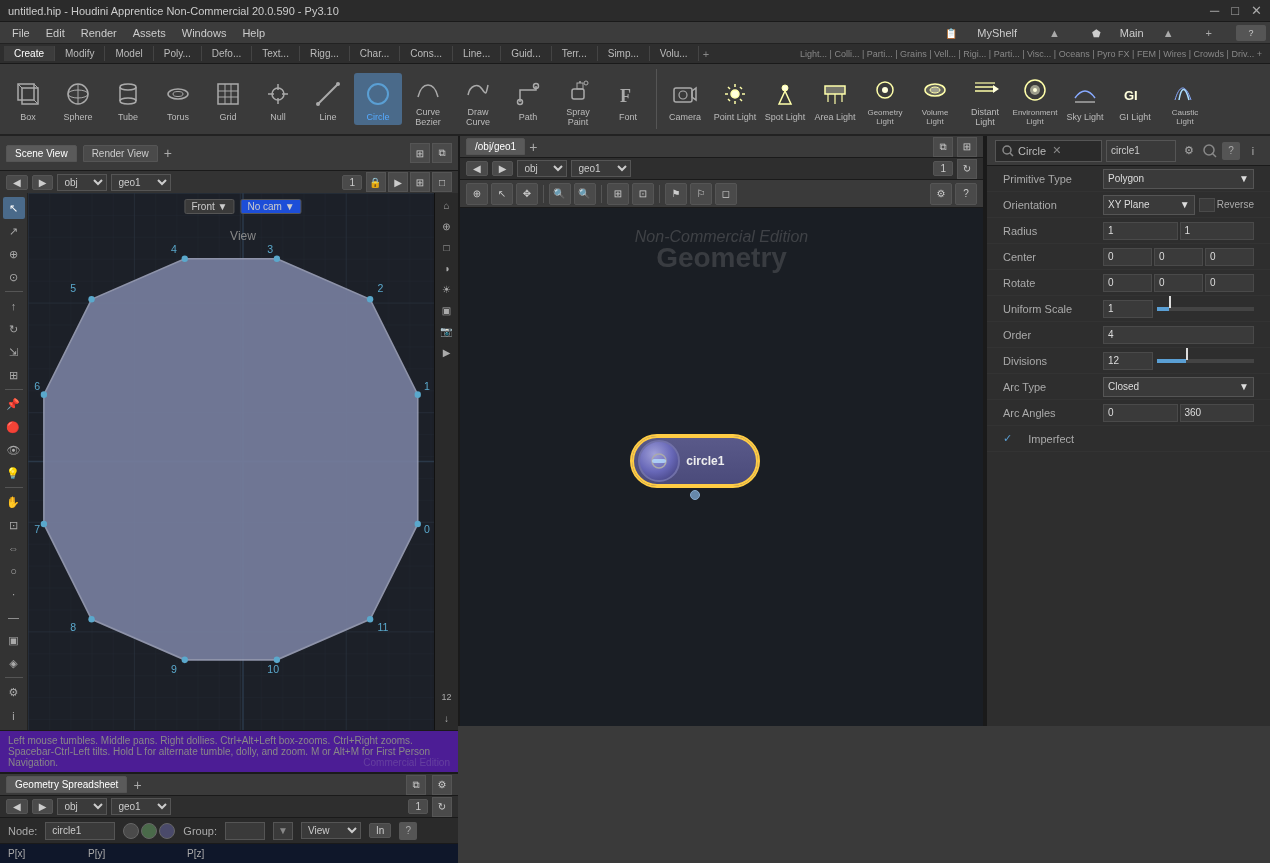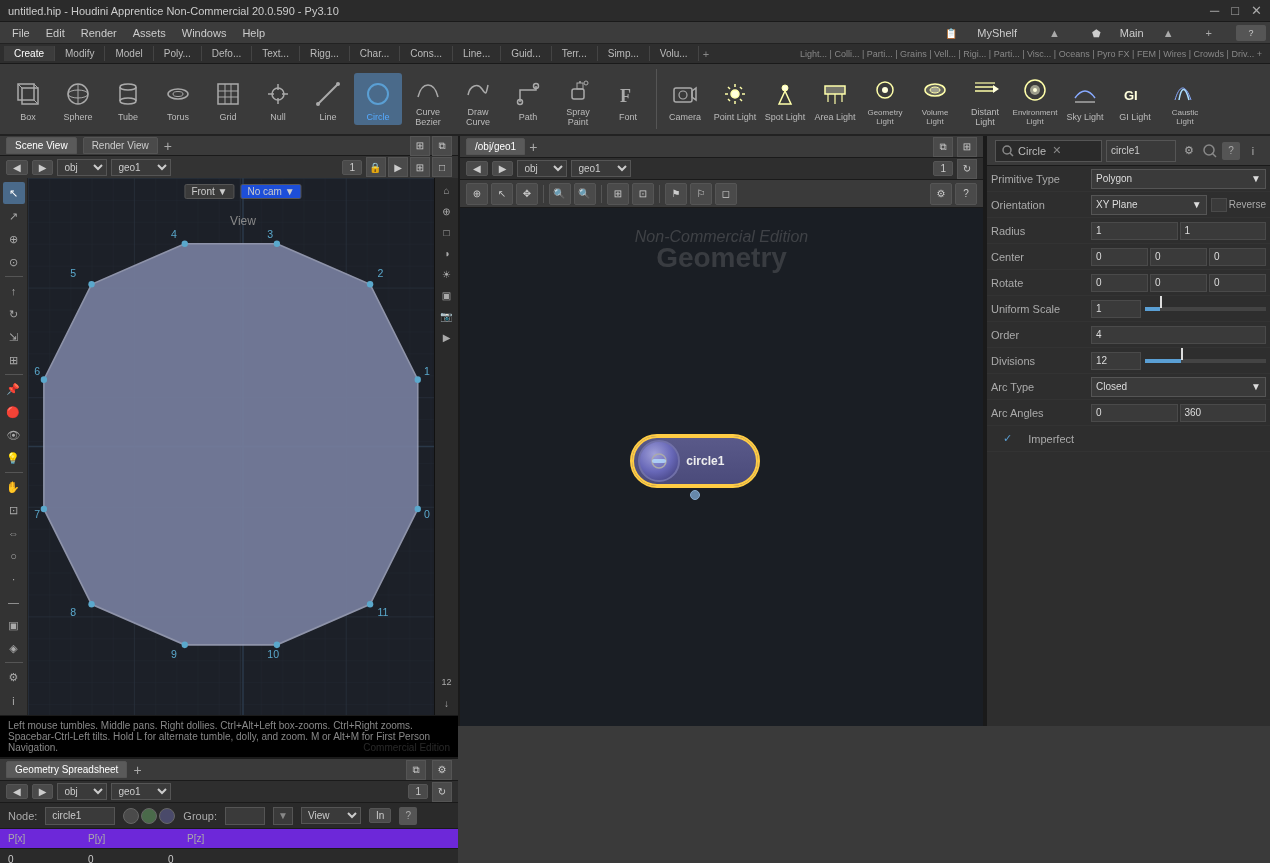--- a/index.html
+++ b/index.html
@@ -21,46 +21,46 @@
     .tool-item { display: flex; flex-direction: column; align-items: center; justify-content: center; width: 48px; min-width: 44px; cursor: pointer; padding: 3px 2px; border-radius: 3px; }
     .tool-icon { width: 36px; height: 36px; display: flex; align-items: center; justify-content: center; }
     .tool-label { font-size: 9px; color: #bbb; text-align: center; margin-top: 1px; line-height: 1.1; }
     .tool-sep { width: 1px; height: 60px; background: #555; margin: 0 2px; }
 
     
     #main-layout { display: flex; height: calc(863px - 22px - 22px - 20px - 72px); }
 
     
     #left-panel { display: flex; flex-direction: column; width: 460px; }
-    .panel-header { background: #3a3a3a; height: 20px; display: flex; align-items: center; padding: 0 6px; border-bottom: 1px solid #1a1a1a; gap: 6px; }
+    .panel-header { background: #3a3a3a; height: 35px; display: flex; align-items: center; padding: 0 6px; border-bottom: 1px solid #1a1a1a; gap: 6px; }
     .panel-tab { background: #4a4a4a; padding: 2px 8px; border-radius: 2px 2px 0 0; font-size: 10px; color: #ccc; cursor: pointer; border: 1px solid #555; }
     .panel-tab.active { background: #5a5a5a; color: #fff; }
     .panel-tab-add { color: #aaa; cursor: pointer; font-size: 14px; }
 
     .view-controls { display: flex; align-items: center; gap: 4px; padding: 2px 6px; background: #333; height: 22px; }
     .nav-btn { background: #4a4a4a; border: 1px solid #555; padding: 1px 6px; border-radius: 2px; font-size: 10px; cursor: pointer; color: #ccc; display: flex; align-items: center; gap: 2px; }
 
     .viewport { background: #1e2228; flex: 1; position: relative; overflow: hidden; }
 
-    .status-bar { background: #000000; padding: 4px 8px; font-size: 10px; color: #888; border-top: 1px solid #1a1a1a; }
+    .status-bar { background: #4c1d95; padding: 4px 8px; font-size: 10px; color: #888; border-top: 1px solid #1a1a1a; }
 
     
     #bottom-panel { height: 120px; background: #2a2a2a; border-top: 2px solid #1a1a1a; }
     .bottom-panel-header { background: #3a3a3a; height: 22px; display: flex; align-items: center; padding: 0 6px; border-bottom: 1px solid #1a1a1a; gap: 6px; }
     .bottom-node-bar { background: #2e2e2e; height: 22px; display: flex; align-items: center; padding: 0 6px; gap: 4px; border-bottom: 1px solid #1a1a1a; }
 
     
     #node-network { flex: 1; background: #222; display: flex; flex-direction: column; border-right: 2px solid #1a1a1a; }
     .network-view { flex: 1; background: #1e2228; position: relative; overflow: hidden; }
 
     
     #properties { width: 280px; background: #2e2e2e; border-left: 2px solid #1a1a1a; display: flex; flex-direction: column; }
     .props-header { background: #3a3a3a; height: 30px; display: flex; align-items: center; padding: 0 8px; border-bottom: 1px solid #1a1a1a; gap: 4px; }
     .props-body { flex: 1; overflow-y: auto; }
-    .props-row { display: flex; align-items: center; height: 26px; border-bottom: 1px solid #333; padding: 0 4px; }
+    .props-row { display: flex; align-items: center; height: 26px; border-bottom: 1px solid #333; padding: 0 16px; }
     .props-label { width: 100px; color: #aaa; font-size: 11px; flex-shrink: 0; }
     .props-dropdown { background: #3a3a3a; border: 1px solid #555; height: 20px; padding: 0 4px; font-size: 10px; color: #ddd; display: flex; align-items: center; justify-content: space-between; cursor: pointer; flex: 1; }
     .props-multi { display: flex; gap: 2px; flex: 1; }
     .props-field { background: #3a3a3a; border: 1px solid #4a4a4a; height: 18px; padding: 0 4px; font-size: 10px; color: #ddd; flex: 1; display: flex; align-items: center; }
     .check-mark { color: #5a9fd4; }
     .vp-label { fill: #5aa8cc; font-size: 10px; font-family: Arial; }
     .vp-point { fill: #5aa8cc; }
 
     
     #left-toolbar { width: 28px; background: #333; display: flex; flex-direction: column; align-items: center; padding: 4px 0; gap: 1px; border-right: 1px solid #222; }
@@ -593,21 +593,21 @@
           <div style="width:16px;height:16px;background:#4a4a6a;border-radius:8px;border:1px solid #666;cursor:pointer;"></div>
         </div>
         <span style="color:#aaa; font-size:11px;">Group:</span>
         <div style="background:#3a3a3a; border:1px solid #555; height:18px; padding:0 4px; display:flex;align-items:center; font-size:10px; color:#ccc; min-width:40px;"></div>
         <div style="background:#3a3a3a; border:1px solid #555; height:18px; padding:0 4px; display:flex;align-items:center;justify-content:center; font-size:10px; color:#888; width:20px;">▼</div>
         <select style="width:60px;"><option>View</option></select>
         <div class="nav-btn">In</div>
         <div class="help-btn">?</div>
       </div>
 
-      <div style="background:#6d28d9; height:20px; display:flex; align-items:center; padding:0 8px; border-bottom:1px solid #1a1a1a;">
+      <div style="background:#0f172a; height:20px; display:flex; align-items:center; padding:0 8px; border-bottom:1px solid #1a1a1a;">
         <span style="width:80px; color:#aaa; font-size:10px;">P[x]</span>
         <span style="width:99px; color:#aaa; font-size:10px;">P[y]</span>
         <span style="width:80px; color:#aaa; font-size:10px;">P[z]</span>
       </div>
 
       <div style="background:#2a2a2a; height:20px; display:flex; align-items:center; padding:0 8px;">
         <span style="width:80px; color:#ccc; font-size:10px;">0</span>
         <span style="width:80px; color:#ccc; font-size:10px;">0</span>
         <span style="width:80px; color:#ccc; font-size:10px;">0</span>
       </div>

